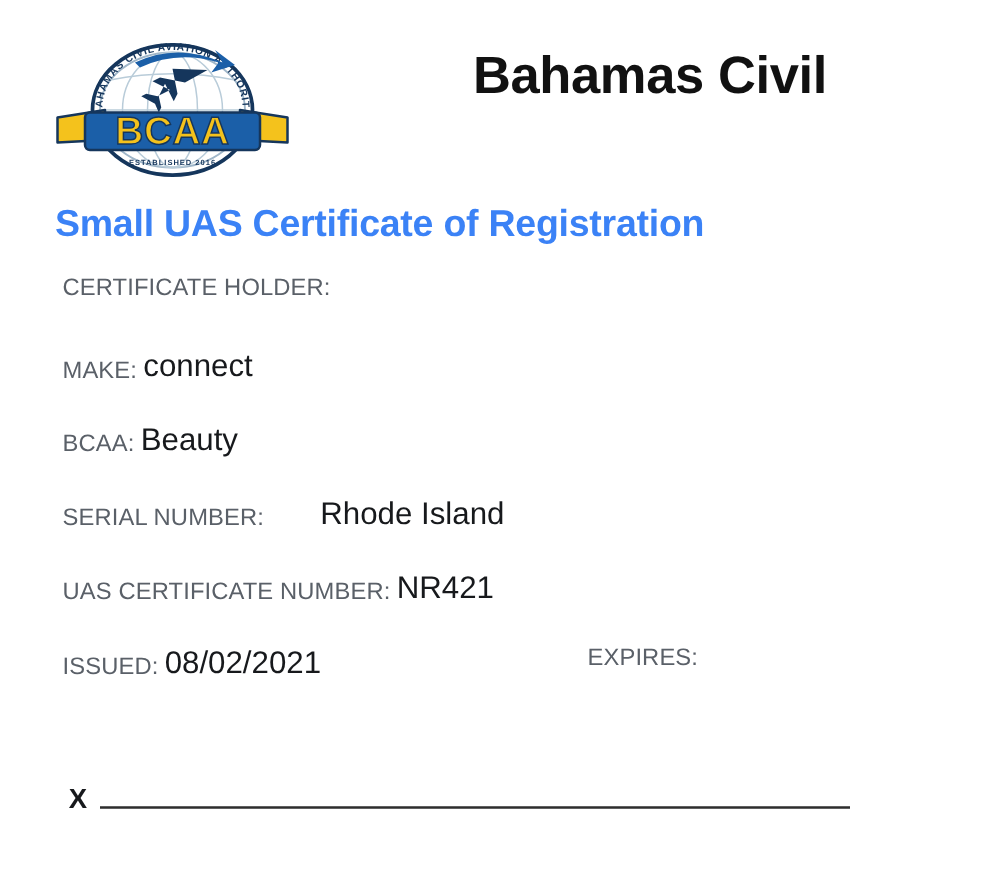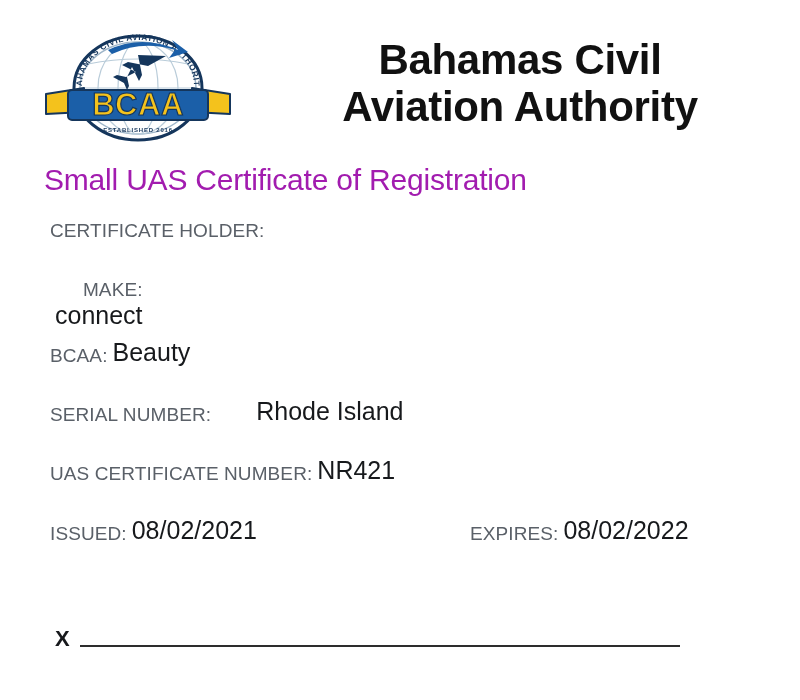--- a/index.html
+++ b/index.html
@@ -48,22 +48,22 @@
     letter-spacing: -0.3px;
   }
   .org-title .line { display: block; white-space: nowrap; }
 
   
   .doc-title {
     position: absolute;
     left: 44px;
     top: 163px;
     font-size: 30px;
-    font-weight: normal;
-    color: #a21caf;
+    font-weight: bold;
+    color: #3b82f6;
     letter-spacing: -0.2px;
   }
 
   
   .field {
     position: absolute;
     left: 50px;
     display: flex;
     align-items: flex-end;
   }
@@ -76,21 +76,21 @@
   }
   .field .value {
     font-size: 25px;
     color: #17191c;
     font-weight: 400;
     margin-left: 5px;
     white-space: nowrap;
   }
 
   #row-holder { top: 220px; }
-  #row-make   { top: 279px; flex-direction: column; }
+  #row-make   { top: 279px; }
   #row-model  { top: 338px; }
   #row-serial { top: 397px; gap: 40px; }
   #row-ucn    { top: 456px; }
 
   #row-issued  { top: 516px; left: 50px; }
   #row-expires { top: 516px; left: 470px; }
 
   
   .signature {
     position: absolute;
@@ -150,21 +150,20 @@
 
       <rect x="30" y="62" width="140" height="30" rx="4" fill="#1b5fa8" stroke="#15365c" stroke-width="2"></rect>
       <text x="100" y="87" text-anchor="middle" font-family="'Liberation Sans', sans-serif" font-size="31" font-weight="bold" fill="#f4c21c" stroke="#15365c" stroke-width="1.2" letter-spacing="0.5">BCAA</text>
 
       <text x="100" y="104" text-anchor="middle" font-family="'Liberation Sans', sans-serif" font-size="6" font-weight="bold" fill="#15365c" letter-spacing="0.8">ESTABLISHED 2016</text>
     </svg>
   </div>
 
   <div class="org-title">
     <span class="line">Bahamas Civil</span>
-    <span class="line">Aviation Authority</span>
   </div>
 </div>
 
 <div class="doc-title">Small UAS Certificate of Registration</div>
 
 <div class="field" id="row-holder">
   <span class="label">CERTIFICATE HOLDER:</span>
 </div>
 
 <div class="field" id="row-make">
@@ -187,19 +186,18 @@
   <span class="value">NR421</span>
 </div>
 
 <div class="field" id="row-issued">
   <span class="label">ISSUED:</span>
   <span class="value">08/02/2021</span>
 </div>
 
 <div class="field" id="row-expires">
   <span class="label">EXPIRES:</span>
-  <span class="value">08/02/2022</span>
 </div>
 
 <div class="signature">
   <span class="x-mark">X</span>
   <span class="sig-line"></span>
 </div>
 
 </body></html>

